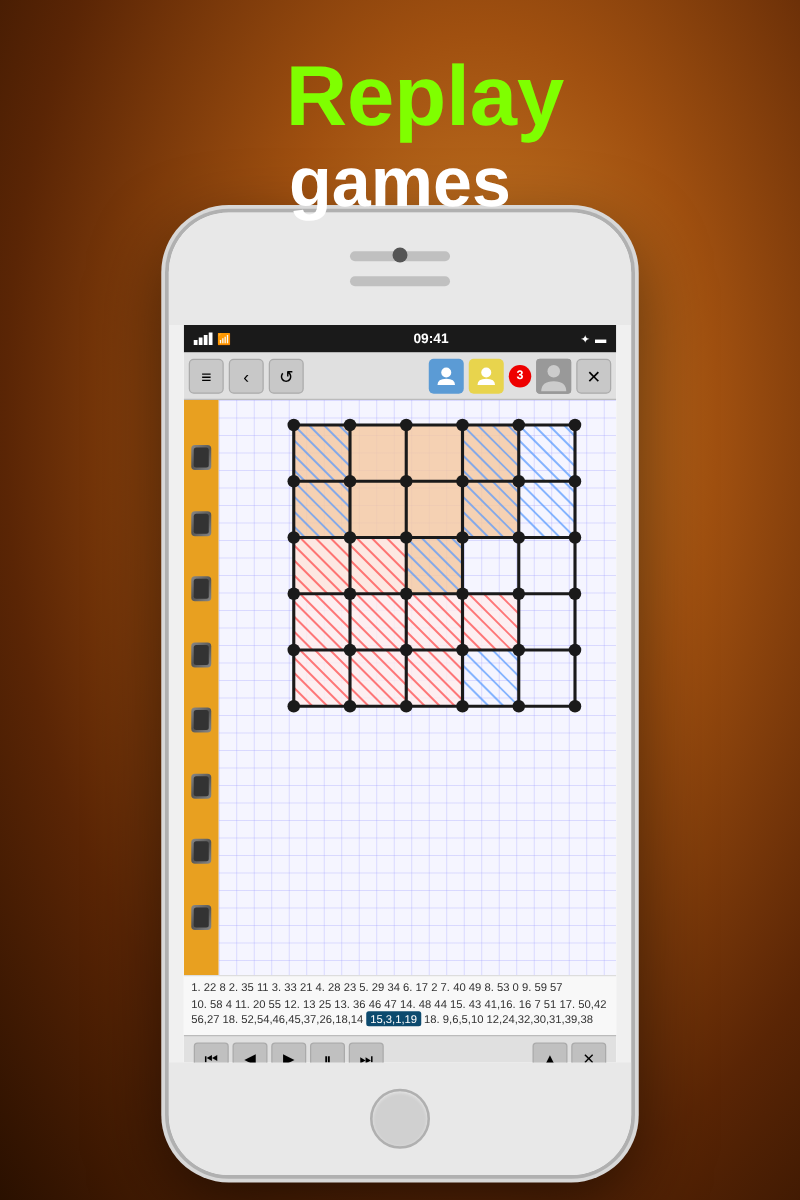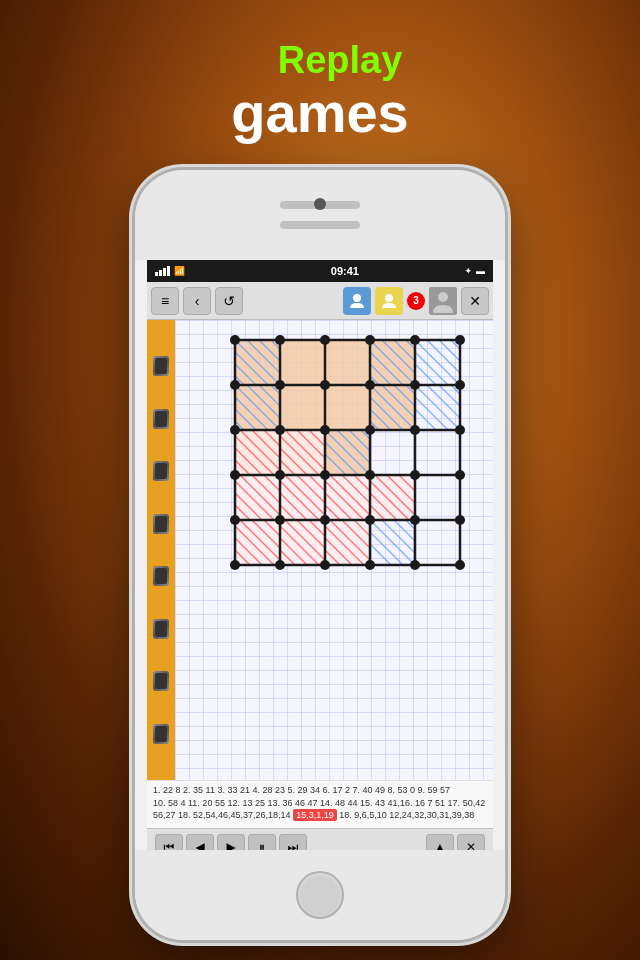--- a/index.html
+++ b/index.html
@@ -14,21 +14,21 @@
 
     
     .title-area {
       position: absolute;
       top: 40px;
       left: 0; right: 0;
       text-align: center;
       z-index: 10;
     }
     .title-replay {
-      font-size: 38px;
+      font-size: 68px;
       font-weight: bold;
       color: #7fff00;
       line-height: 1.1;
       padding-left: 40px;
     }
     .title-games {
       font-size: 56px;
       font-weight: bold;
       color: #ffffff;
       line-height: 1.1;
@@ -232,21 +232,21 @@
       background: #f8f8f8;
       border-top: 1px solid #ddd;
       padding: 3px 6px;
       font-size: 9px;
       color: #333;
       height: 48px;
       overflow: hidden;
       line-height: 1.4;
     }
     .move-highlight {
-      background: #ef4444;
+      background: #0c4a6e;
       color: white;
       padding: 1px 3px;
       border-radius: 2px;
       text-align: center;
     }
 
     
     .bottom-controls {
       background: #e0e0e0;
       height: 36px;

